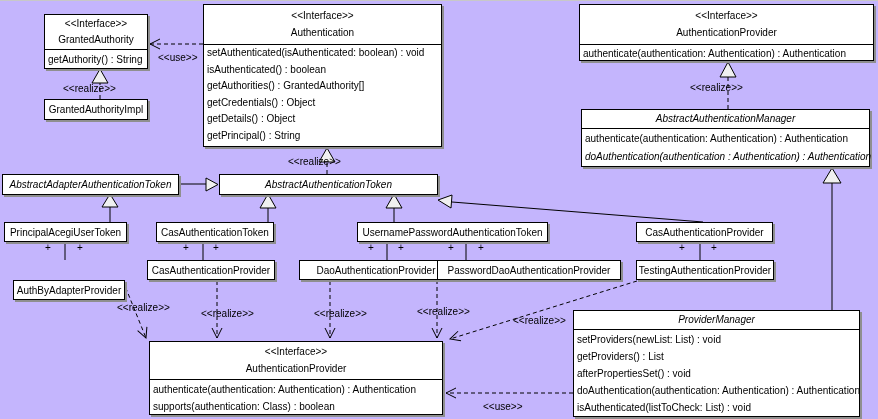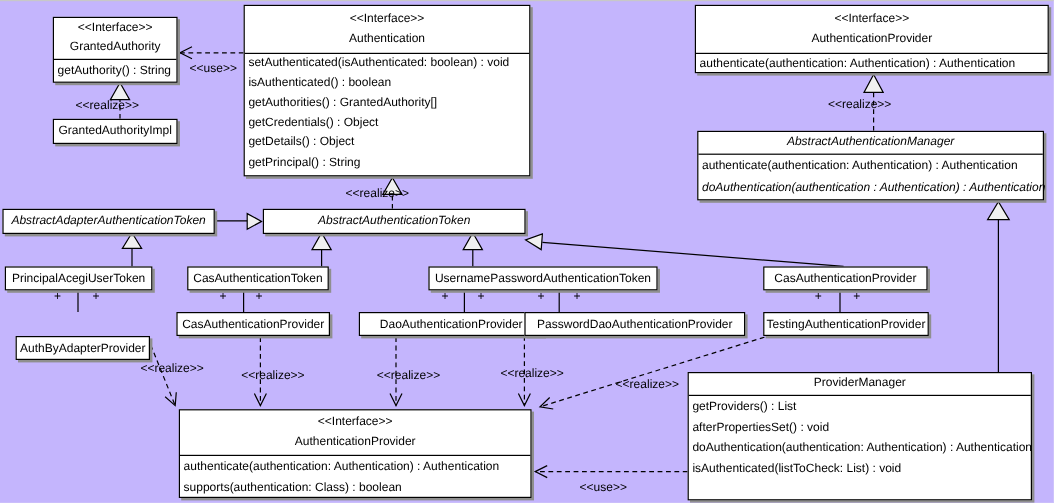--- a/index.html
+++ b/index.html
@@ -168,24 +168,25 @@
       <div class="stereo">&lt;&lt;Interface&gt;&gt;</div>
       <div class="cname">AuthenticationProvider</div>
     </div>
     <div class="methods">
       <div class="m">authenticate(authentication: Authentication) : Authentication</div>
       <div class="m">supports(authentication: Class) : boolean</div>
     </div>
   </div>
 
   <div class="uml-class" style="left:573px;top:309px;width:287px;height:107px;">
-    <div class="hdr" style="height:18px;">
+    <div class="hdr" style="height:18px;font-style:italic;">
       <div class="cname">ProviderManager</div>
     </div>
     <div class="methods">
+      <div class="m">setProviders(newList: List) : void</div>
       <div class="m">getProviders() : List</div>
       <div class="m">afterPropertiesSet() : void</div>
       <div class="m">doAuthentication(authentication: Authentication) : Authentication</div>
       <div class="m">isAuthenticated(listToCheck: List) : void</div>
     </div>
   </div>
 
   <div class="lbl" style="left:158px;top:51px;">&lt;&lt;use&gt;&gt;</div>
   <div class="lbl" style="left:63px;top:82px;">&lt;&lt;realize&gt;&gt;</div>
   <div class="lbl" style="left:288px;top:155px;">&lt;&lt;realize&gt;&gt;</div>

